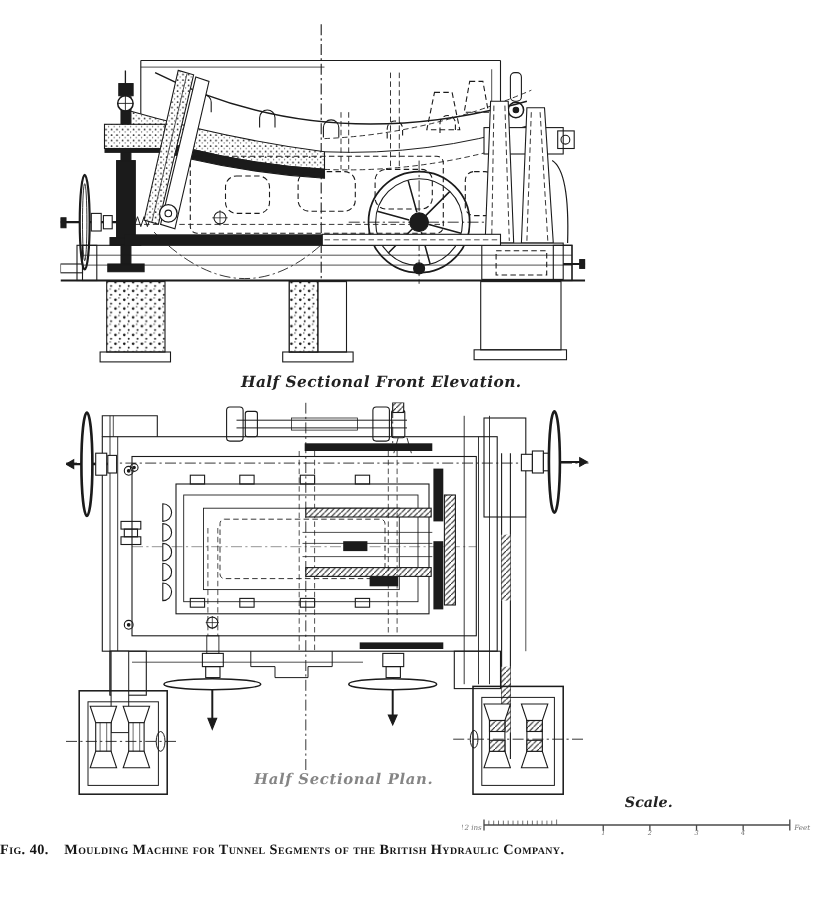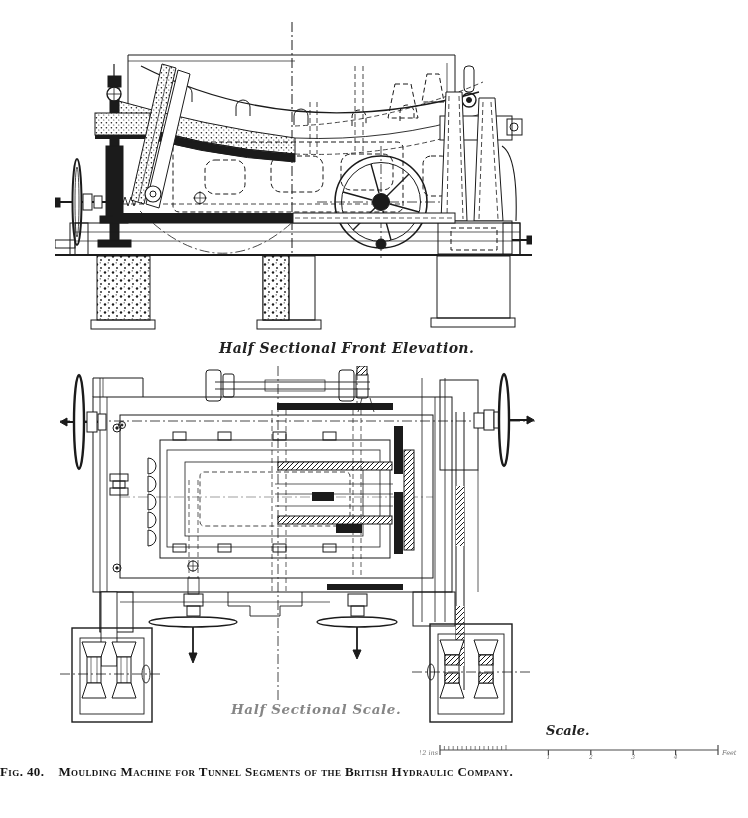--- a/index.html
+++ b/index.html
@@ -7,21 +7,21 @@
     position:relative; width:748px; height:818px; background:#ffffff;
     font-family:"Liberation Serif", serif; color:#1b1b1b; overflow:hidden;
   }
   .drawing { position:absolute; }
   .lbl {
     position:absolute; font-family:"DejaVu Serif", serif;
     font-style:italic; font-weight:bold; color:#222; white-space:nowrap;
   }
   .elev-lbl { left:219px; top:340px; font-size:14px; letter-spacing:0.4px; }
   .plan-lbl { left:231px; top:701px; font-size:13.5px; opacity:0.55; letter-spacing:0.6px; }
-  .scale-lbl { left:546px; top:723px; font-size:13px; }
+  .scale-lbl { left:568px; top:723px; font-size:13px; }
   .caption {
     position:absolute; left:0; top:764px; width:748px; text-align:left;
     font-size:13px; font-variant:small-caps; font-weight:600;
     letter-spacing:0.4px; color:#151515;
   }
   .caption .fig-num { margin-right:14px; }
   .cl  { stroke-dasharray:10 3 2 3; }   
   .hd  { stroke-dasharray:5 3; }        
   .scaletext { font-family:"DejaVu Serif", serif; font-style:italic; fill:#333; opacity:0.7; }
 </style>
@@ -316,21 +316,21 @@
         <polygon points="419,317 433,317 438,332 414,332" fill="#ffffff"></polygon>
         <rect x="419" y="289" width="14" height="10" fill="url(#hat2)"></rect>
         <rect x="419" y="307" width="14" height="10" fill="url(#hat2)"></rect>
         <ellipse cx="371" cy="306" rx="3.5" ry="8" stroke-width="0.9"></ellipse>
         <path class="cl" d="M352,306 H470" stroke-width="0.8"></path>
       </g>
 
     </g>
   </svg>
 
-  <div class="lbl plan-lbl">Half Sectional Scale.</div>
+  <div class="lbl plan-lbl">Half Sectional Plan.</div>
 
   <div class="lbl scale-lbl">Scale.</div>
 
   <svg class="drawing" style="left:420px; top:742px;" width="330" height="18" viewBox="0 0 330 18">
     <g stroke="#2a2a2a" fill="none" stroke-width="1.2" opacity="0.85">
       <path d="M20,8 H298"></path>
       <path d="M20,3 V13 M298,3 V13"></path>
       <path stroke-width="0.7" d="M24.4,4 V8 M28.8,4 V8 M33.2,4 V8 M37.6,4 V8 M42,4 V8 M46.4,4 V8 M50.8,4 V8 M55.2,4 V8 M59.6,4 V8 M64,4 V8 M68.4,4 V8 M72.8,4 V8 M77.2,4 V8 M81.6,4 V8 M86,3 V8"></path>
       <path d="M128.4,8 V13 M170.8,8 V13 M213.2,8 V13 M255.6,8 V13"></path>
     </g>

